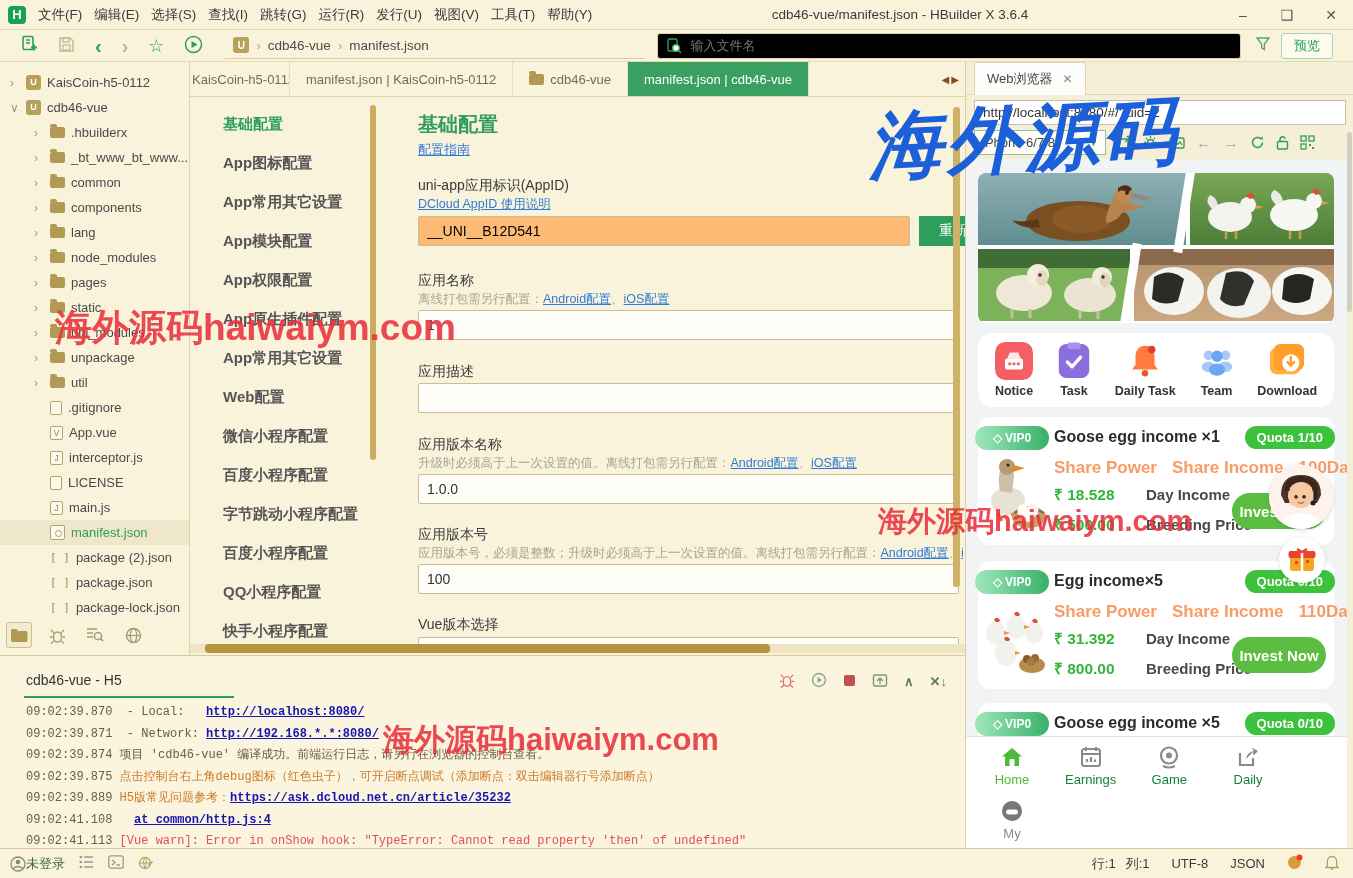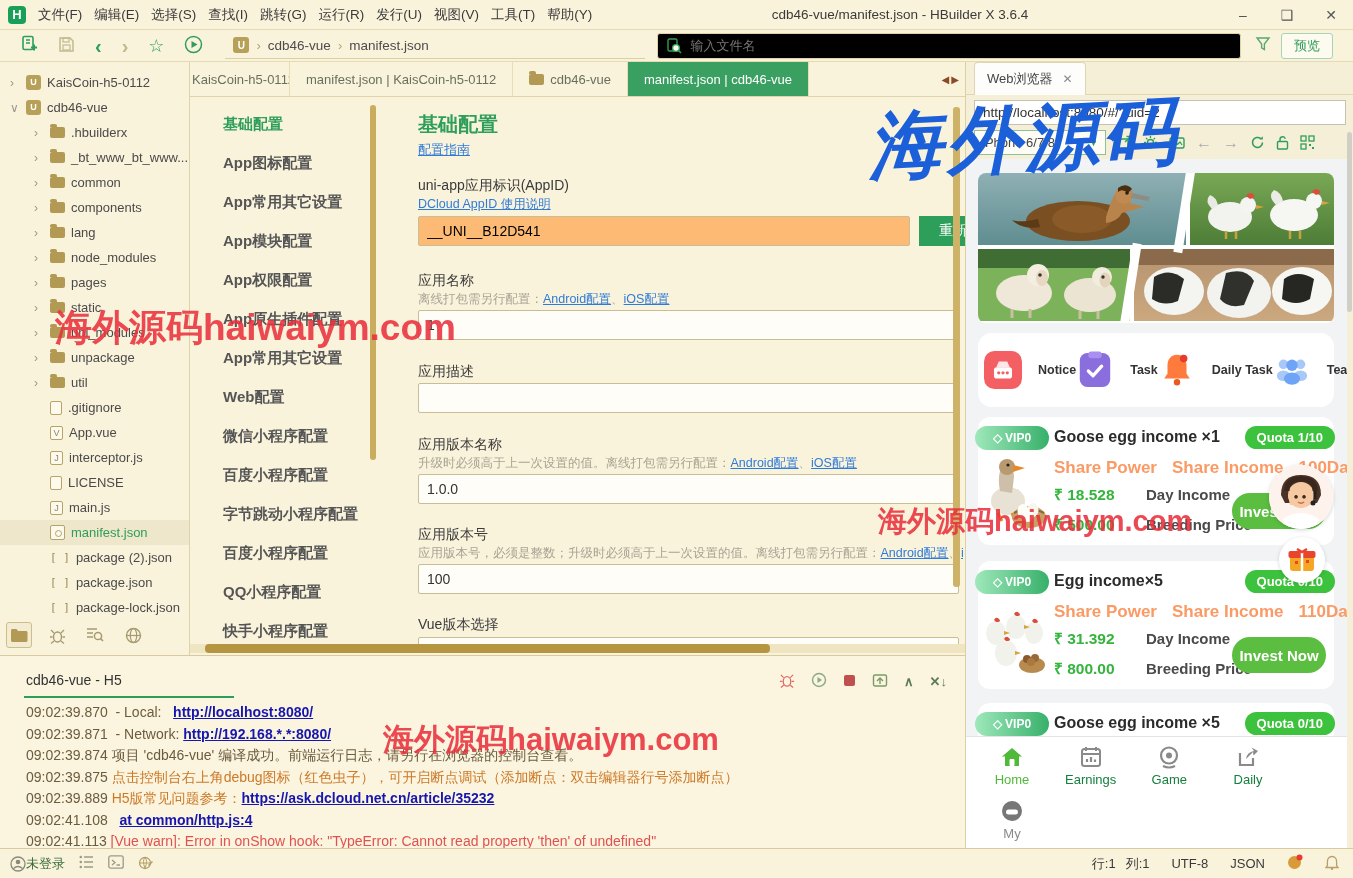--- a/index.html
+++ b/index.html
@@ -82,21 +82,21 @@
   .urlrow{position:absolute;left:8px;top:38px;width:372px;height:25px;background:#fff;border:1px solid #c6c2b2;display:flex;align-items:center;padding:0 8px;font-size:13.5px;color:#333}
   .devrow{position:absolute;left:8px;top:67px;width:372px;height:27px;display:flex;align-items:center;gap:11px}
   .device{width:132px;height:25px;border:1px solid #8fbf9d;background:#fdfdf6;display:flex;align-items:center;justify-content:space-between;padding:0 7px;font-size:13px;color:#444}
   .devic{color:#2e9e5b;font-size:13px;display:flex;align-items:center}
   .devic.gray{color:#a9a9a9}
   .webview{position:absolute;left:0;top:97px;width:381px;height:689px;background:#f2f3f5;overflow:hidden}
   .banner{position:absolute;left:12px;top:14px;width:356px;height:150px;background:#fff;border-radius:8px;overflow:hidden}
   .tile{position:absolute;overflow:hidden}
   .diag{position:absolute;width:9px;background:#fff;transform:rotate(9deg)}
   .qcard{position:absolute;left:12px;top:174px;width:356px;height:74px;background:#fff;border-radius:14px;display:flex;align-items:center;justify-content:space-around;padding:0 6px}
-  .qitem{display:flex;align-items:center;gap:16px}
+  .qitem{display:flex;flex-direction:column;align-items:center;gap:4px}
   .qlabel{font-size:12.5px;font-weight:bold;color:#333;white-space:nowrap}
   .vcard{position:absolute;left:12px;width:356px;height:128px;background:#fff;border-radius:12px}
   .vipbadge{position:absolute;left:-3px;top:9px;width:74px;height:24px;border-radius:12px;background:linear-gradient(90deg,#9fe8bb,#37b06a);color:#fff;font-size:12px;font-weight:bold;display:flex;align-items:center;justify-content:center;gap:3px}
   .vtitle{position:absolute;left:76px;top:11px;font-size:16px;font-weight:bold;color:#2b2b2b;white-space:nowrap}
   .quota{position:absolute;right:-1px;top:9px;height:23px;padding:0 12px;background:#3cc23c;border-radius:12px;color:#fff;font-size:13px;font-weight:bold;display:flex;align-items:center}
   .vtags{position:absolute;left:76px;top:41px;display:flex;gap:15px;font-size:17px;font-weight:bold;color:#fa9a64;white-space:nowrap}
   .vrow{position:absolute;left:76px;display:flex;gap:14px;align-items:baseline}
   .amount{color:#35b43c;font-weight:bold;font-size:15.5px;min-width:78px}
   .alabel{color:#4a4a4a;font-weight:bold;font-size:15px}
   .invest{position:absolute;right:8px;top:76px;width:94px;height:36px;background:#5cbe41;border-radius:18px;color:#fff;font-weight:bold;font-size:15px;border:0;display:flex;align-items:center;justify-content:center;white-space:nowrap;overflow:hidden}
@@ -110,21 +110,21 @@
   .bnav-my span{font-size:13px;color:#8a8a8a}
   .float-avatar{position:absolute;right:14px;top:306px;width:64px;height:64px;border-radius:50%;background:#fff;overflow:hidden;box-shadow:0 1px 4px rgba(0,0,0,.18);z-index:4}
   .float-gift{position:absolute;right:22px;top:378px;width:46px;height:46px;border-radius:50%;background:#fff;box-shadow:0 1px 4px rgba(0,0,0,.15);display:flex;align-items:center;justify-content:center;z-index:4}
   .bscroll{position:absolute;right:1px;top:70px;width:5px;height:180px;background:#cfcfc5;border-radius:3px}
 
   
   .console{position:absolute;left:0;top:655px;width:965px;height:193px;border-top:1px solid #d8c9a0;background:#fbf4de}
   .con-tab{position:absolute;left:26px;top:16px;font-size:14px;color:#333}
   .con-underline{position:absolute;left:24px;top:40px;width:210px;height:2px;background:#2e9e5b}
   .con-icons{position:absolute;right:18px;top:16px;display:flex;gap:16px;align-items:center}
-  .con-lines{position:absolute;left:0;top:46px;width:965px;height:147px;font-family:Liberation Sans, sans-serif;font-size:14px;overflow:hidden}
+  .con-lines{position:absolute;left:0;top:46px;width:965px;height:147px;font-family:Liberation Mono, monospace;font-size:12px;overflow:hidden}
   .cline{white-space:pre;height:21.5px;line-height:21.5px;padding-left:26px;color:#6b5c3f}
   .ctime{color:#6b5c3f}
   .clink{color:#1515b0;text-decoration:underline;font-weight:bold}
   .corange{color:#cc7a29}
   .cred{color:#e05252}
 
   
   .statusbar{position:absolute;left:0;top:848px;width:1353px;height:30px;border-top:1px solid #d8c9a0;background:#faf3dc;display:flex;align-items:center}
   .sb-left{display:flex;align-items:center;gap:14px;margin-left:10px}
   .sb-login{font-size:13px;color:#3a6b3a}

